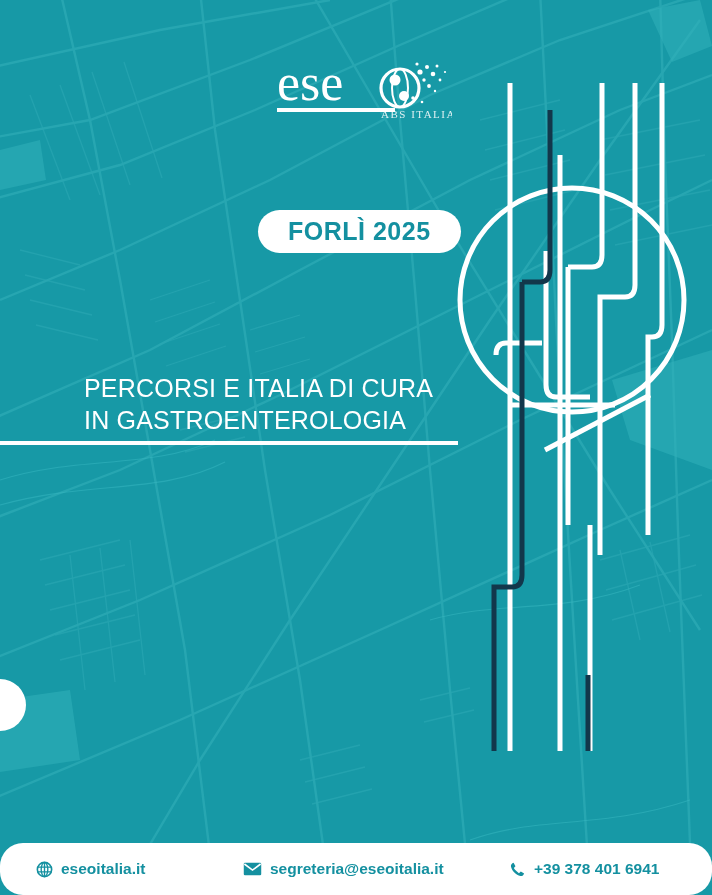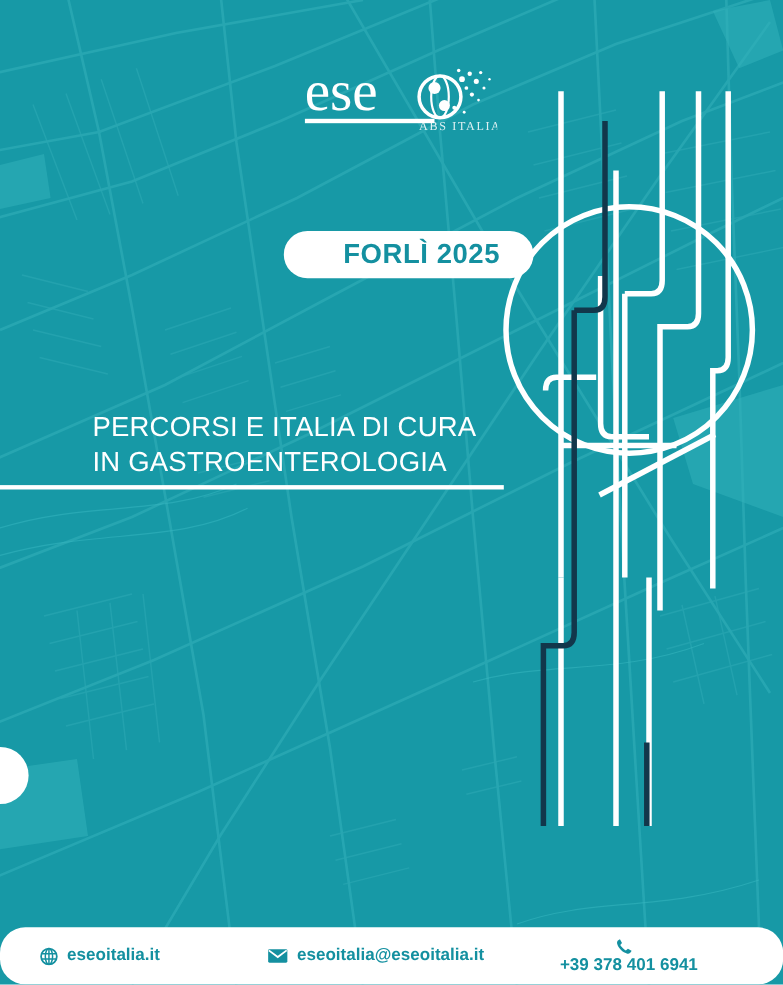--- a/index.html
+++ b/index.html
@@ -70,21 +70,20 @@
     align-items: center;
     justify-content: center;
     box-sizing: border-box;
   }
   .badge-text {
     color: #1490a0;
     font-size: 25px;
     font-weight: bold;
     letter-spacing: 0.5px;
     white-space: nowrap;
-    margin-left: 24px;
   }
 
   
   .title {
     position: absolute;
     left: 78px;
     top: 252px;
     color: #ffffff;
     font-size: 110px;
     font-weight: bold;
@@ -161,21 +160,21 @@
     white-space: nowrap;
   }
   .contact .ico {
     display: inline-flex;
     align-items: center;
     justify-content: center;
     margin-right: 8px;
   }
   .c-web   { position: absolute; left: 36px;  }
   .c-mail  { position: absolute; left: 243px; }
-  .c-phone { position: absolute; left: 509px; flex-direction: column; }
+  .c-phone { position: absolute; left: 509px; }
 </style>
 </head>
 <body>
 
 <div class="poster">
 
   <svg class="map-bg" viewBox="0 0 712 895" preserveAspectRatio="none" aria-hidden="true">
     <rect x="0" y="0" width="712" height="895" fill="#1799a6"></rect>
     <g stroke="#2aa9b4" fill="none" stroke-width="2.4" opacity="0.85">
       <path d="M-20 70 L160 30 L330 0"></path>
@@ -305,21 +304,21 @@
       <span>eseoitalia.it</span>
     </div>
 
     <div class="contact c-mail">
       <span class="ico">
         <svg width="19" height="14" viewBox="0 0 22 16" aria-hidden="true">
           <rect x="0.9" y="0.9" width="20.2" height="14.2" rx="1.4" fill="#1490a0"></rect>
           <path d="M1.6 2.2 L11 9.2 L20.4 2.2" fill="none" stroke="#ffffff" stroke-width="1.9"></path>
         </svg>
       </span>
-      <span>eseoitalia@eseoitalia.it</span>
+      <span>segreteria@eseoitalia.it</span>
     </div>
 
     <div class="contact c-phone">
       <span class="ico">
         <svg width="17" height="17" viewBox="0 0 20 20" aria-hidden="true">
           <path d="M5.4 2.2 C3.4 2.9 1.9 4.6 2.3 6.6 C3.3 11.6 8.4 16.7 13.4 17.7 C15.4 18.1 17.1 16.6 17.8 14.6 L13.9 12.4 L11.7 14.3 C9.6 13.1 6.9 10.4 5.7 8.3 L7.6 6.1 Z" fill="#1490a0"></path>
         </svg>
       </span>
       <span>+39 378 401 6941</span>
     </div>

